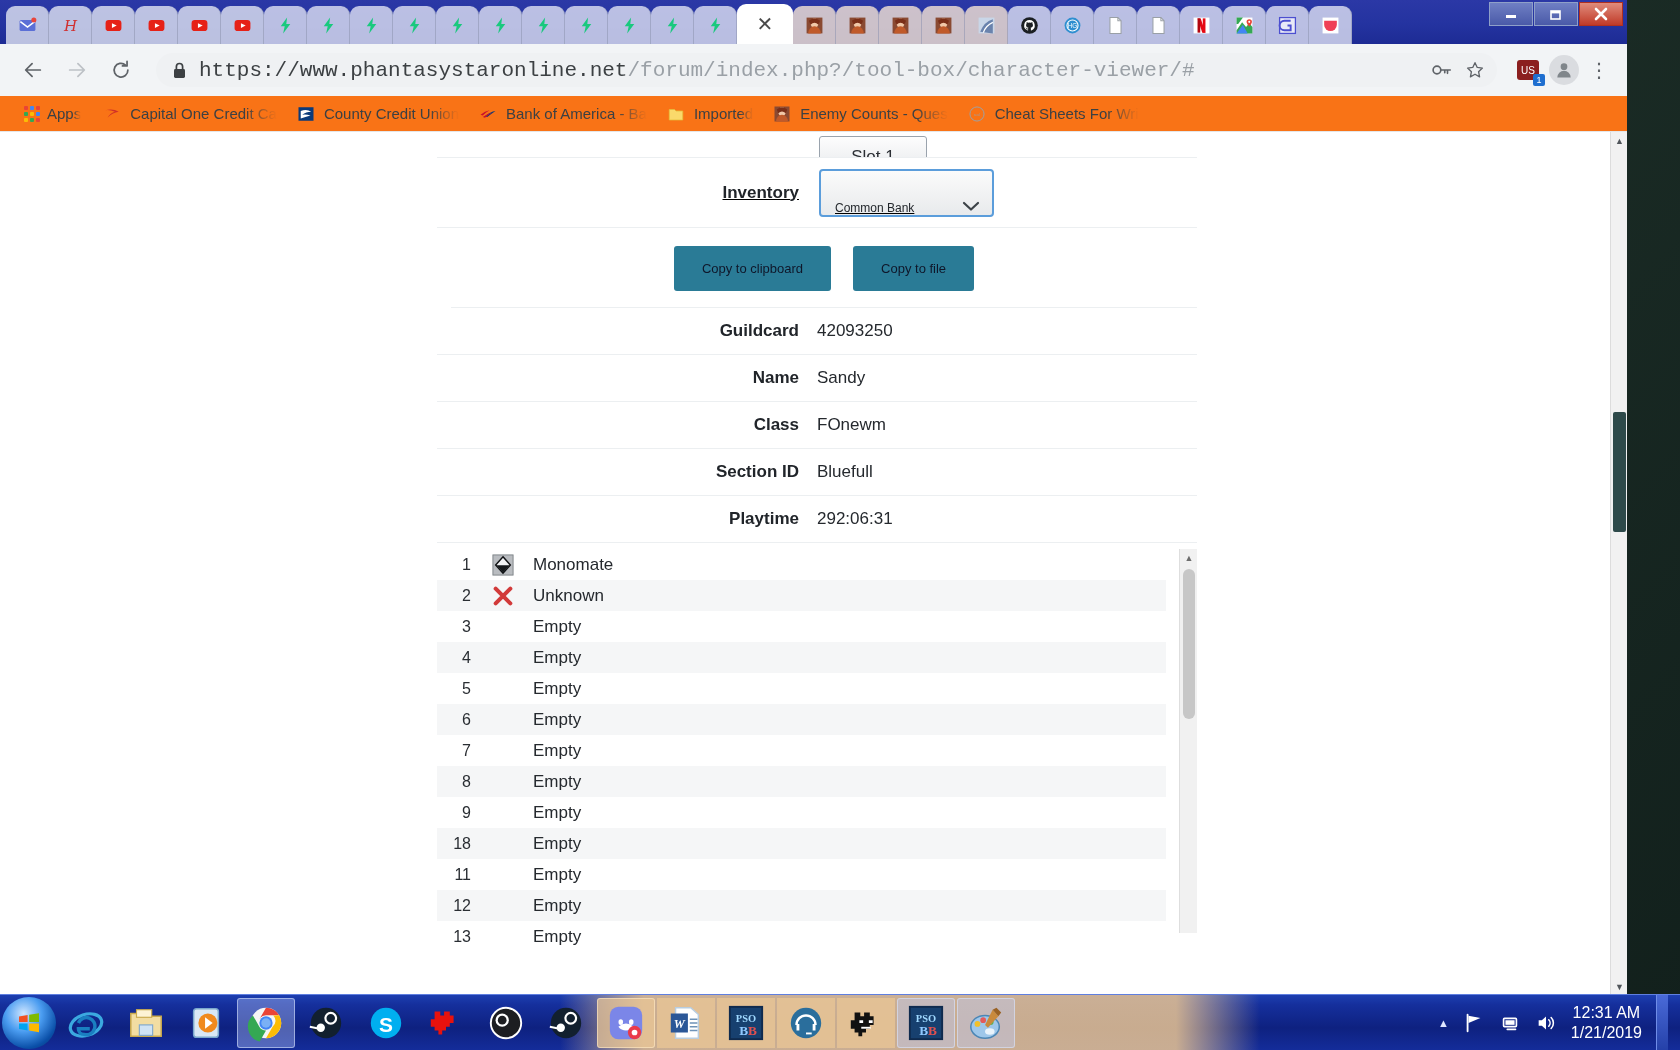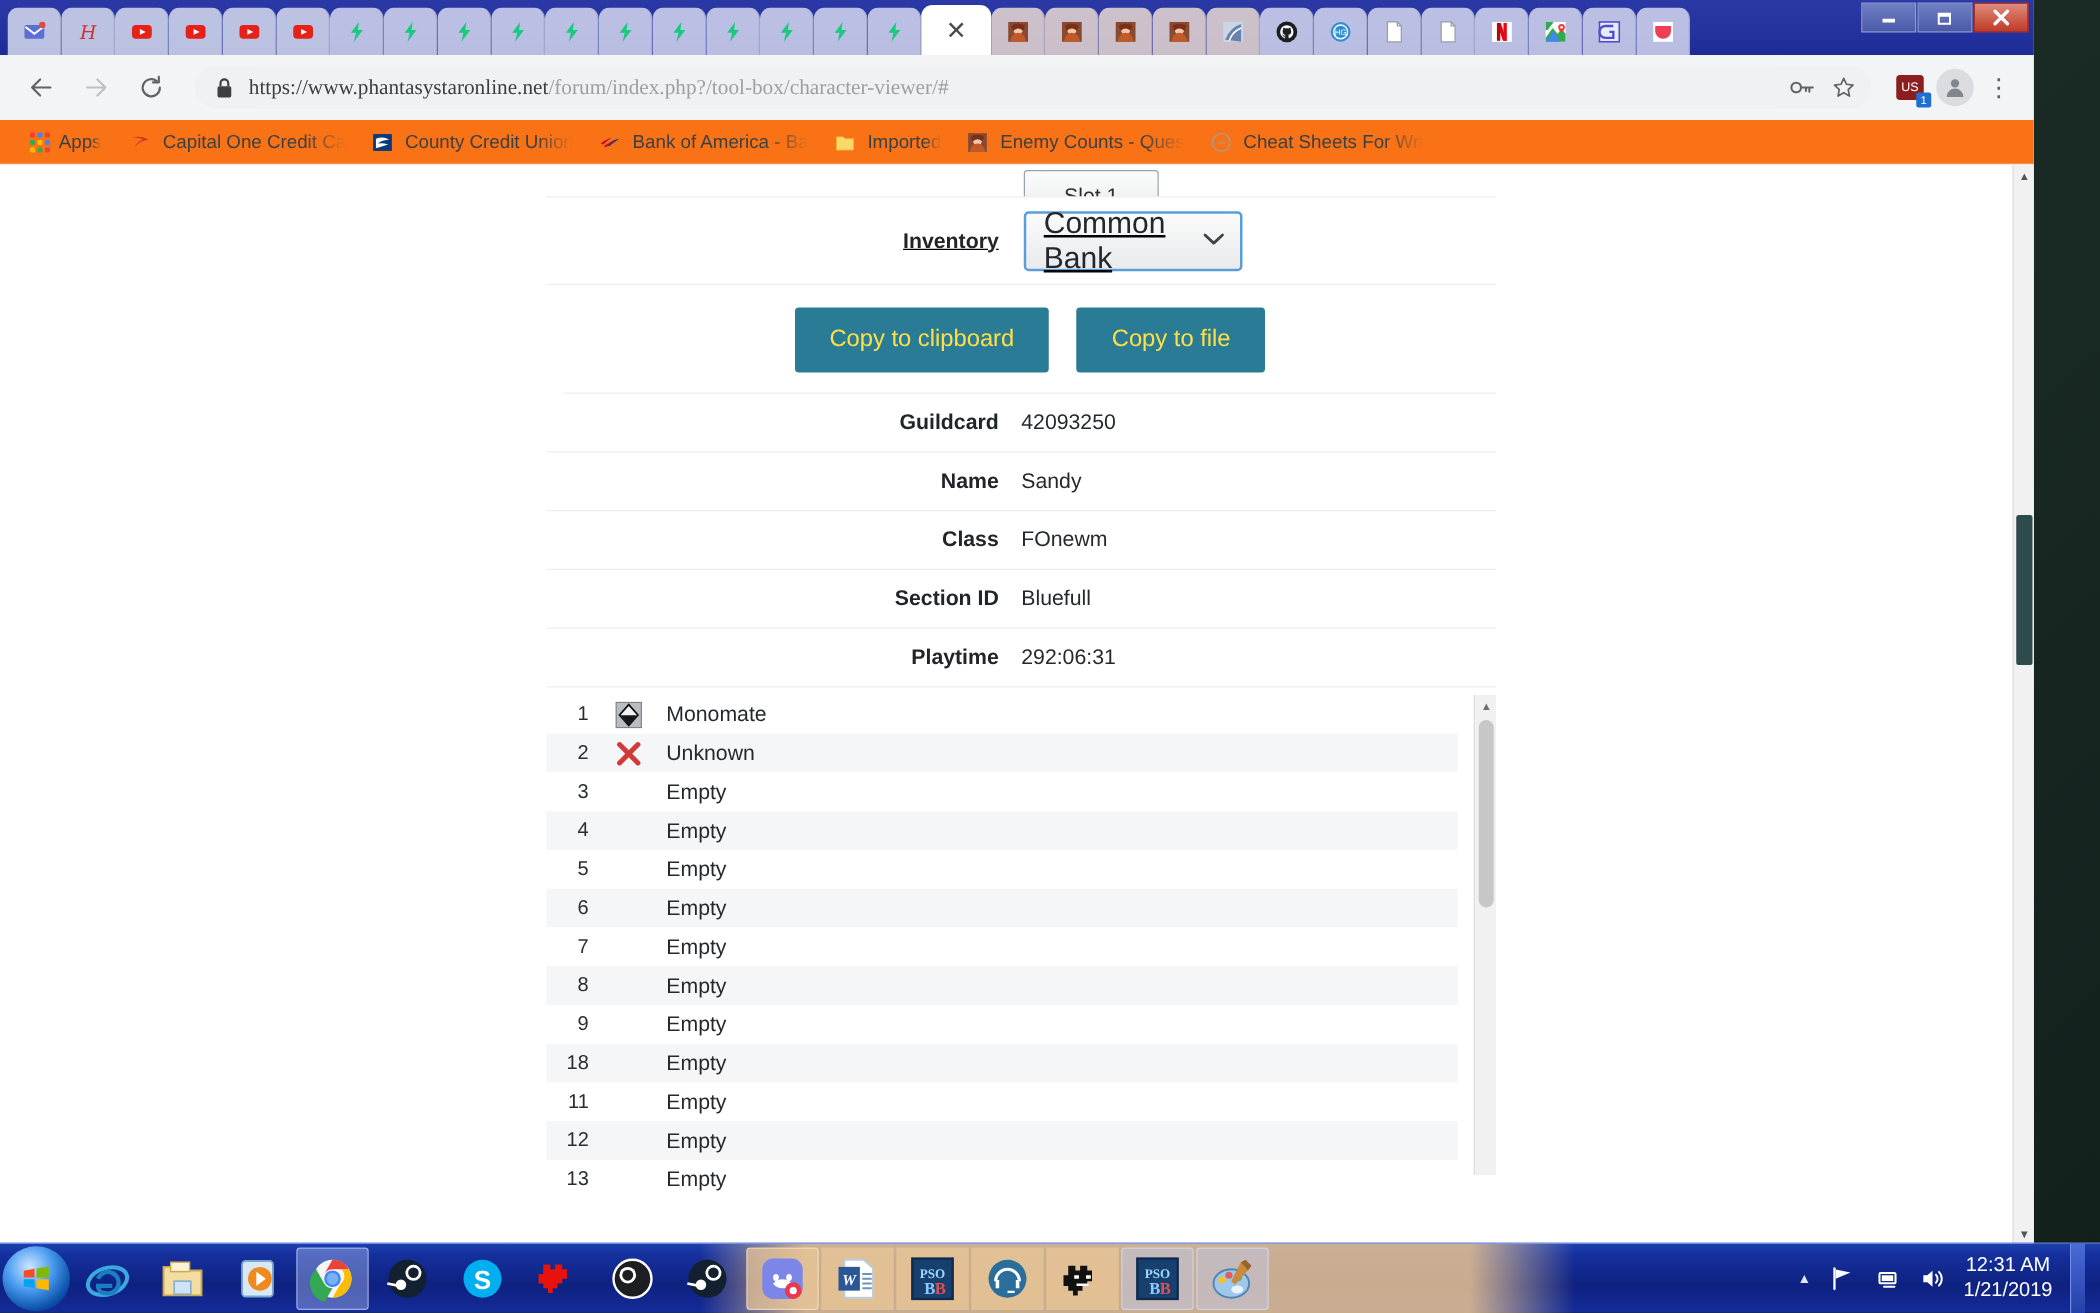--- a/index.html
+++ b/index.html
@@ -106,24 +106,24 @@
     background: #eff1f3;
     border-radius: 17px;
     display: flex; align-items: center;
     padding: 0 12px 0 16px;
     margin: 0 10px;
     gap: 12px;
     min-width: 0;
   }
   #url-text {
     flex: 1 1 auto;
-    font-size: 17px;
+    font-size: 21px;
     color: #9aa0a6;
     white-space: nowrap; overflow: hidden;
-    font-family: Liberation Serif, serif;
+    font-family: Liberation Mono, monospace;
   }
   #url-text b { color: #3c4043; font-weight: normal; }
   .omni-icon { color:#5f6368; display:flex; align-items:center; }
   #profile-avatar {
     width: 30px; height: 30px; border-radius: 50%;
     background: #dadce0; display:flex; align-items:center; justify-content:center;
     color:#80868b;
   }
   #menu-dots { width: 28px; text-align:center; color:#5f6368; font-size: 20px; line-height: 1; font-family:"DejaVu Sans",sans-serif;}
   #ext-badge {
@@ -211,38 +211,38 @@
     display:flex; align-items:flex-end; justify-content:center;
     font-size:17px; color:#2b2f34;
     padding-bottom:2px;
   }
   #row-clipped { height: 22px; min-height: 22px; align-items: flex-start; overflow: hidden; border-bottom: 1px solid #eceff1;}
 
   .select-box {
     width: 175px; height: 48px;
     border: 2px solid #5b9ddb; border-radius: 4px;
     background: linear-gradient(#fbfbfb,#e8eaec);
-    display: flex; align-items: center; justify-content: space-between;
+    display: flex; align-items: flex-end; justify-content: space-between;
     padding: 0 12px 0 14px;
-    font-size: 24px; color: #23272c;
+    font-size: 12px; color: #23272c;
     margin-left: 2px;
   }
   .select-box .chev { color: #3d4348; font-size: 15px; }
 
   #button-row {
     display: flex; justify-content: center; gap: 22px;
     padding: 18px 0 16px 0;
     margin-left: 14px;
     border-bottom: 1px solid #eceff1;
   }
   .btn-primary {
     background: #2a7b96;
-    color: #fde047;
+    color: #0f172a;
     border: none;
-    font-size: 19px;
+    font-size: 13px;
     padding: 15px 28px;
     border-radius: 3px;
     font-family: "Liberation Sans", sans-serif;
   }
 
   
   #inventory-panel {
     position: relative;
     margin-top: 6px;
     width: 760px;

